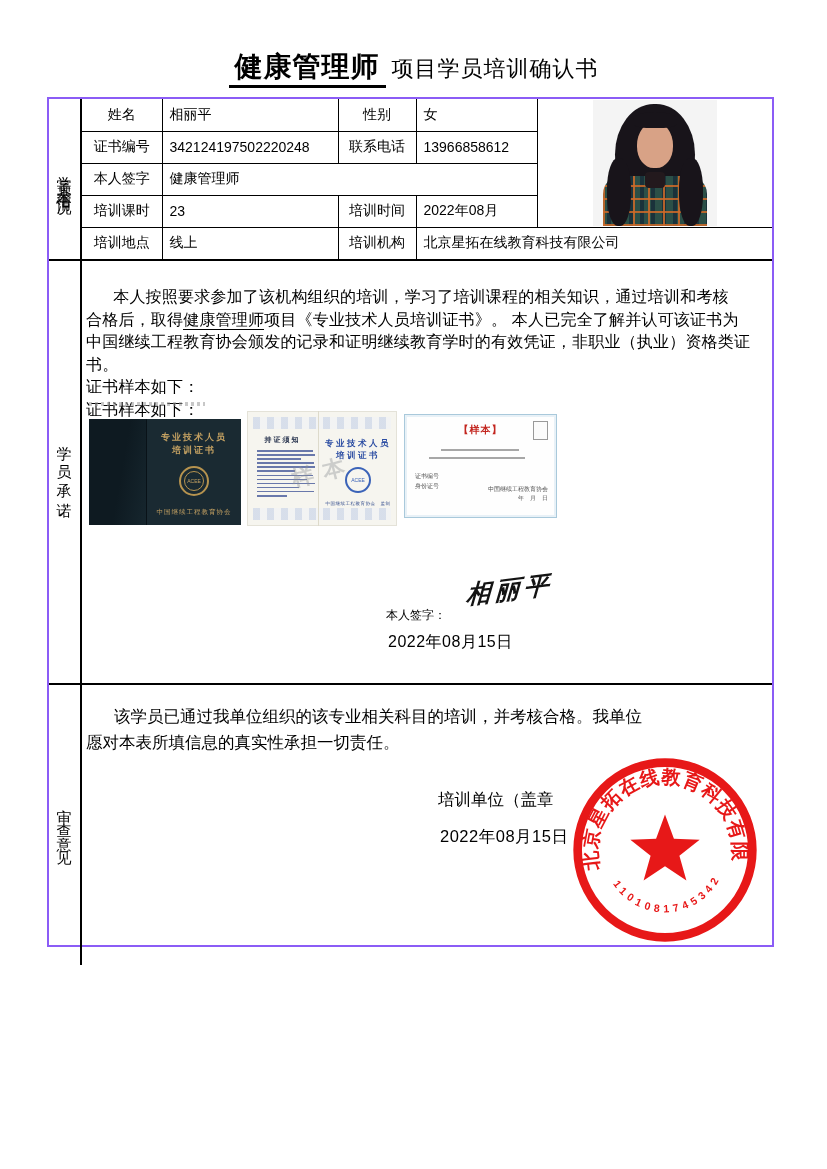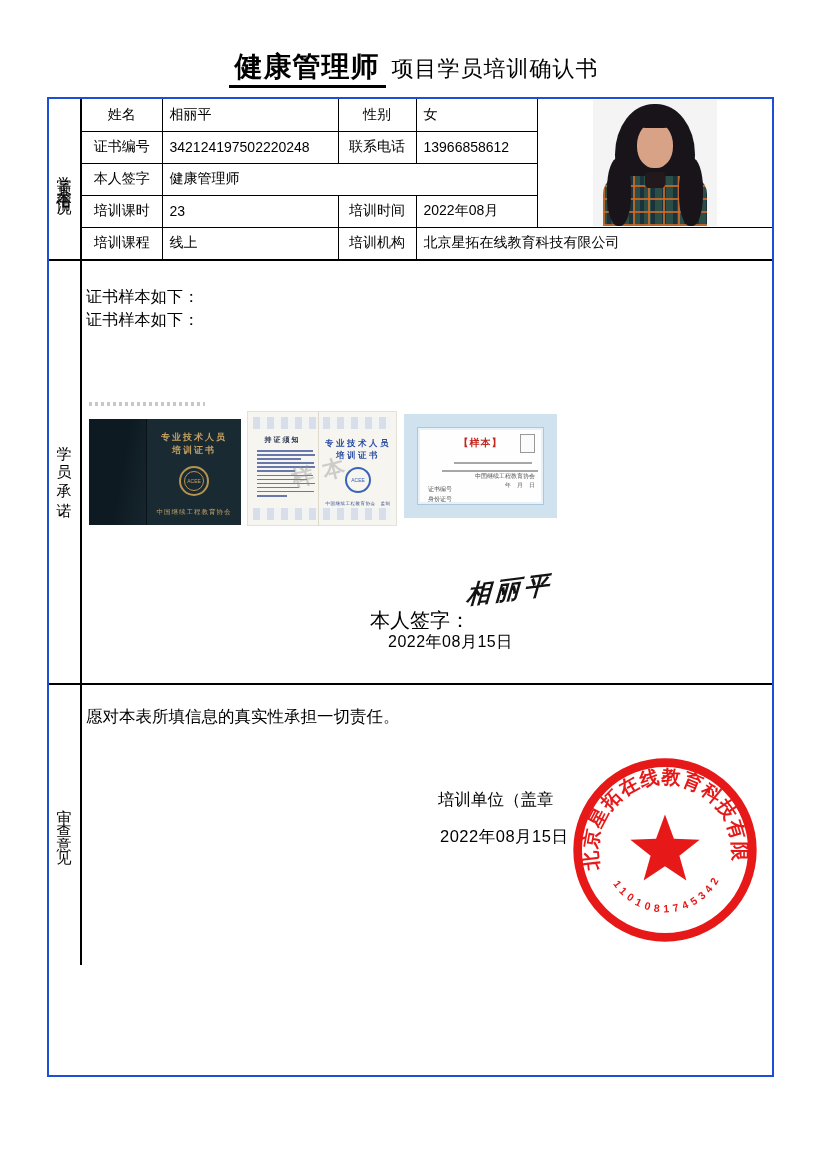--- a/index.html
+++ b/index.html
@@ -8,21 +8,21 @@
     width:827px; height:1169px; position:relative; overflow:hidden;
     font-family:"Liberation Sans","DejaVu Sans",sans-serif; color:#000;
   }
 
   
   .title { position:absolute; top:48px; left:0; width:100%; text-align:center; white-space:nowrap; }
   .title .prog { font-size:28px; font-weight:bold; border-bottom:3px solid #000; padding:0 6px 3px 6px; letter-spacing:1px; }
   .title .suffix { font-size:22px; margin-left:6px; letter-spacing:1px; }
 
   
-  .frame { position:absolute; left:47px; top:97px; width:727px; height:980px; border:2px solid #1d4ed8;text-decoration:underline; }
+  .frame { position:absolute; left:47px; top:97px; width:727px; height:850px; border:2px solid #8b5cf6;text-decoration:underline; }
   .sec { position:absolute; left:0; width:100%; display:flex; }
   .sec1 { top:0; height:160px; }
   .sec2 { top:160px; height:424px; border-top:2px solid #000; }
   .sec3 { top:584px; height:282px; border-top:2px solid #000; }
   .vcell { width:33px; border-right:2px solid #000; display:flex; align-items:center; justify-content:center; flex:0 0 33px; }
   .vtext { writing-mode:vertical-lr; text-orientation:upright; font-size:15px; line-height:33px; }
   .vs1 { letter-spacing:5px; }
   .vs2 { letter-spacing:19px; }
   .vs3 { letter-spacing:14px; }
   .content { position:relative; flex:1 1 auto; }
@@ -85,34 +85,34 @@
   .c2-lines { margin:5px 8px 0 10px; text-align:left; }
   .c2-lines i { display:block; height:1.5px; background:#46599a; margin-bottom:2.6px; opacity:.8; }
   .c2-title { margin-top:26px; color:#2d4ea3; font-size:8.5px; font-weight:bold; letter-spacing:2.5px; line-height:12px; }
   .c2-ring { width:26px; height:26px; margin:6px auto 0 auto; border:2px solid #3b63b8; border-radius:50%;
              display:flex; align-items:center; justify-content:center; color:#3b63b8; font-size:5px; }
   .c2-footer { position:absolute; bottom:20px; left:0; width:100%; font-size:4.5px; color:#37508f; letter-spacing:.5px; }
   .c2-wm { position:absolute; left:44px; top:46px; font-size:22px; color:#8e9296; opacity:.4; letter-spacing:10px;
            transform:rotate(-14deg); font-weight:bold; }
 
   .cert3 { position:absolute; left:318px; top:3px; width:153px; height:104px; background:#cfe2ee;
-           padding:13px; }
+           padding:0; }
   .c3-inner { width:100%; height:100%; background:#fefefe; border:1px solid #a9c9db; position:relative;
            box-shadow:0 0 0 2px #e8f1f7 inset; }
   .c3-tag { position:absolute; top:8px; left:0; width:100%; text-align:center; color:#c3261f; font-size:10px; font-weight:bold; letter-spacing:1px; }
   .c3-photo { position:absolute; top:6px; right:8px; width:15px; height:19px; border:1px solid #999; background:#fbfbfb; }
   .c3-rows { position:absolute; top:34px; left:24px; right:14px; }
   .c3-rows i { display:block; height:2px; background:#8a8a8a; opacity:.75; margin-bottom:6px; }
   .c3-no { position:absolute; left:10px; top:56px; font-size:6px; color:#555; line-height:10px; }
   .c3-org { position:absolute; right:8px; bottom:14px; font-size:6px; color:#555; text-align:right; line-height:9px; }
 
   
   .sign-name { position:absolute; left:384px; top:312px; font-size:25px; font-style:italic; font-weight:bold;
                transform:rotate(-7deg) skewX(-10deg); letter-spacing:4px; opacity:.92; }
-  .sign-label { position:absolute; left:288px; top:346px; font-size:20px; }
+  .sign-label { position:absolute; left:304px; top:346px; font-size:12px; }
   .sign-date  { position:absolute; left:306px; top:371px; font-size:16px; letter-spacing:.5px; }
 
   
   .rev-para { position:absolute; left:4px; right:8px; top:18px; font-size:16.5px; line-height:26px; }
   .rev-para .ind { text-indent:1.7em; }
   .unit-label { position:absolute; left:356px; top:104px; font-size:16.5px; }
   .rev-date   { position:absolute; left:358px; top:141px; font-size:16.5px; letter-spacing:.5px; }
   .seal { position:absolute; left:487px; top:69px; width:192px; height:192px; mix-blend-mode:multiply; opacity:.93; z-index:5; }
 </style>
 </head>
@@ -165,36 +165,39 @@
           <td class="lbl">本人签字</td>
           <td class="val" colspan="3">健康管理师</td>
         </tr>
         <tr>
           <td class="lbl">培训课时</td>
           <td class="val">23</td>
           <td class="lbl">培训时间</td>
           <td class="val">2022年08月</td>
         </tr>
         <tr>
-          <td class="lbl">培训课程</td>
+          <td class="lbl">培训地点</td>
           <td class="val">线上</td>
           <td class="lbl">培训机构</td>
           <td class="val" colspan="2">北京星拓在线教育科技有限公司</td>
         </tr>
       </tbody>
         </table>
     </div>
   </div>
 
   <div class="sec sec2">
     <div class="vcell">
       <div class="vtext vs2">学员承诺</div>
     </div>
     <div class="content">
       <div class="para">
+        <div class="ind">本人按照要求参加了该机构组织的培训，学习了培训课程的相关知识，通过培训和考核</div>
+        <div><span>合格后，取得</span><span class="u-name">健康管理师</span><span>项目《专业技术人员培训证书》。 本人已完全了解并认可该证书为</span></div>
+        <div>中国继续工程教育协会颁发的记录和证明继续教育学时的有效凭证，非职业（执业）资格类证书。</div>
         <div>证书样本如下：</div>
         <div>证书样本如下：</div>
       </div>
       <div class="faintline"></div>
 
       <div class="certs">
 
         <div class="cert1">
           <div class="back"></div>
           <div class="front">
@@ -267,20 +270,21 @@
       <div class="sign-date">2022年08月15日</div>
     </div>
   </div>
 
   <div class="sec sec3">
     <div class="vcell">
       <div class="vtext vs3">审查意见</div>
     </div>
     <div class="content">
       <div class="rev-para">
+        <div class="ind">该学员已通过我单位组织的该专业相关科目的培训，并考核合格。我单位</div>
         <div>愿对本表所填信息的真实性承担一切责任。</div>
       </div>
       <div class="unit-label">培训单位（盖章</div>
       <div class="rev-date">2022年08月15日</div>
 
       <svg class="seal" viewBox="0 0 200 200">
         <defs>
           <path id="arc-company" d="M 32,122 A 71,71 0 1 1 168,122" fill="none"></path>
           <path id="arc-number" d="M 42,128 A 64,64 0 0 0 158,128" fill="none"></path>
         </defs>

